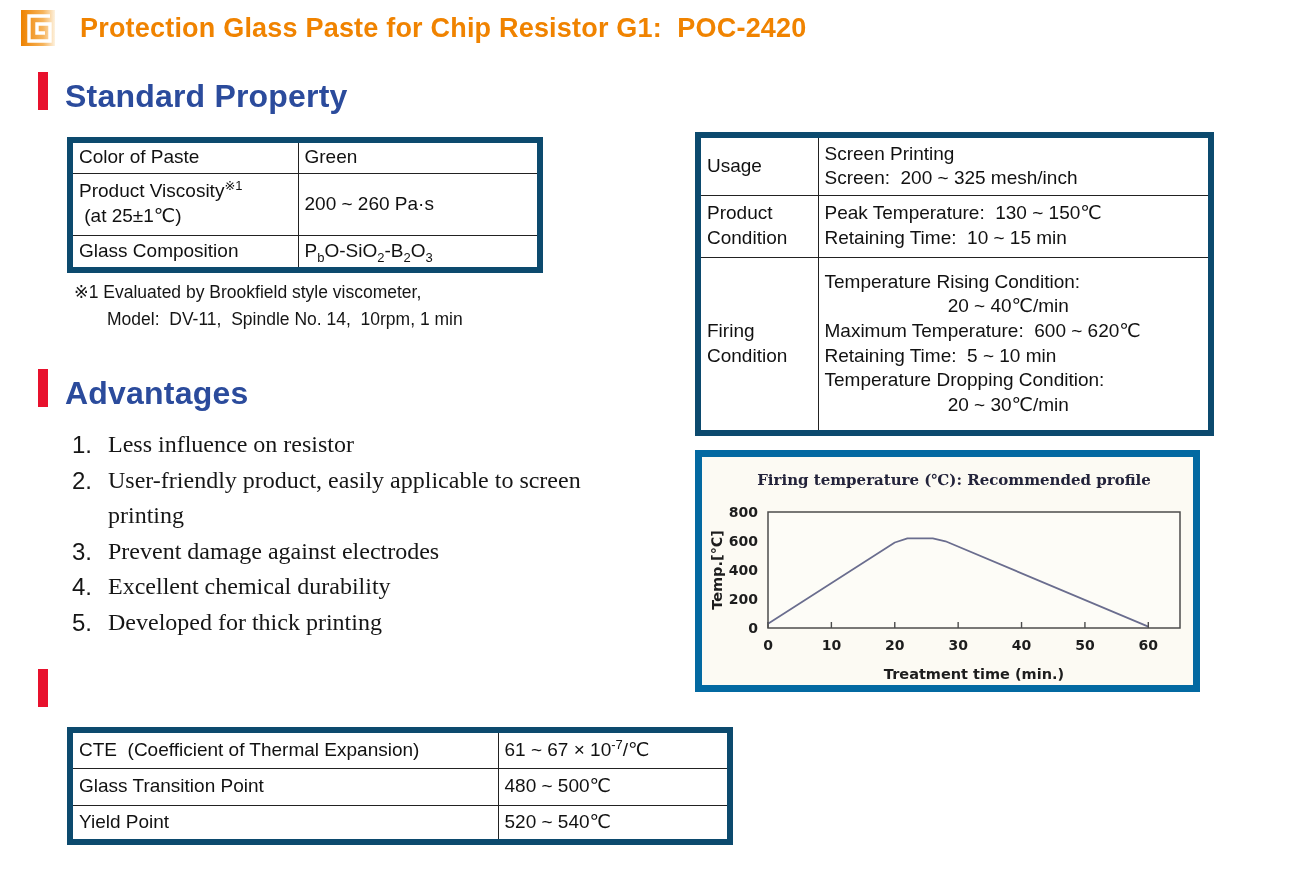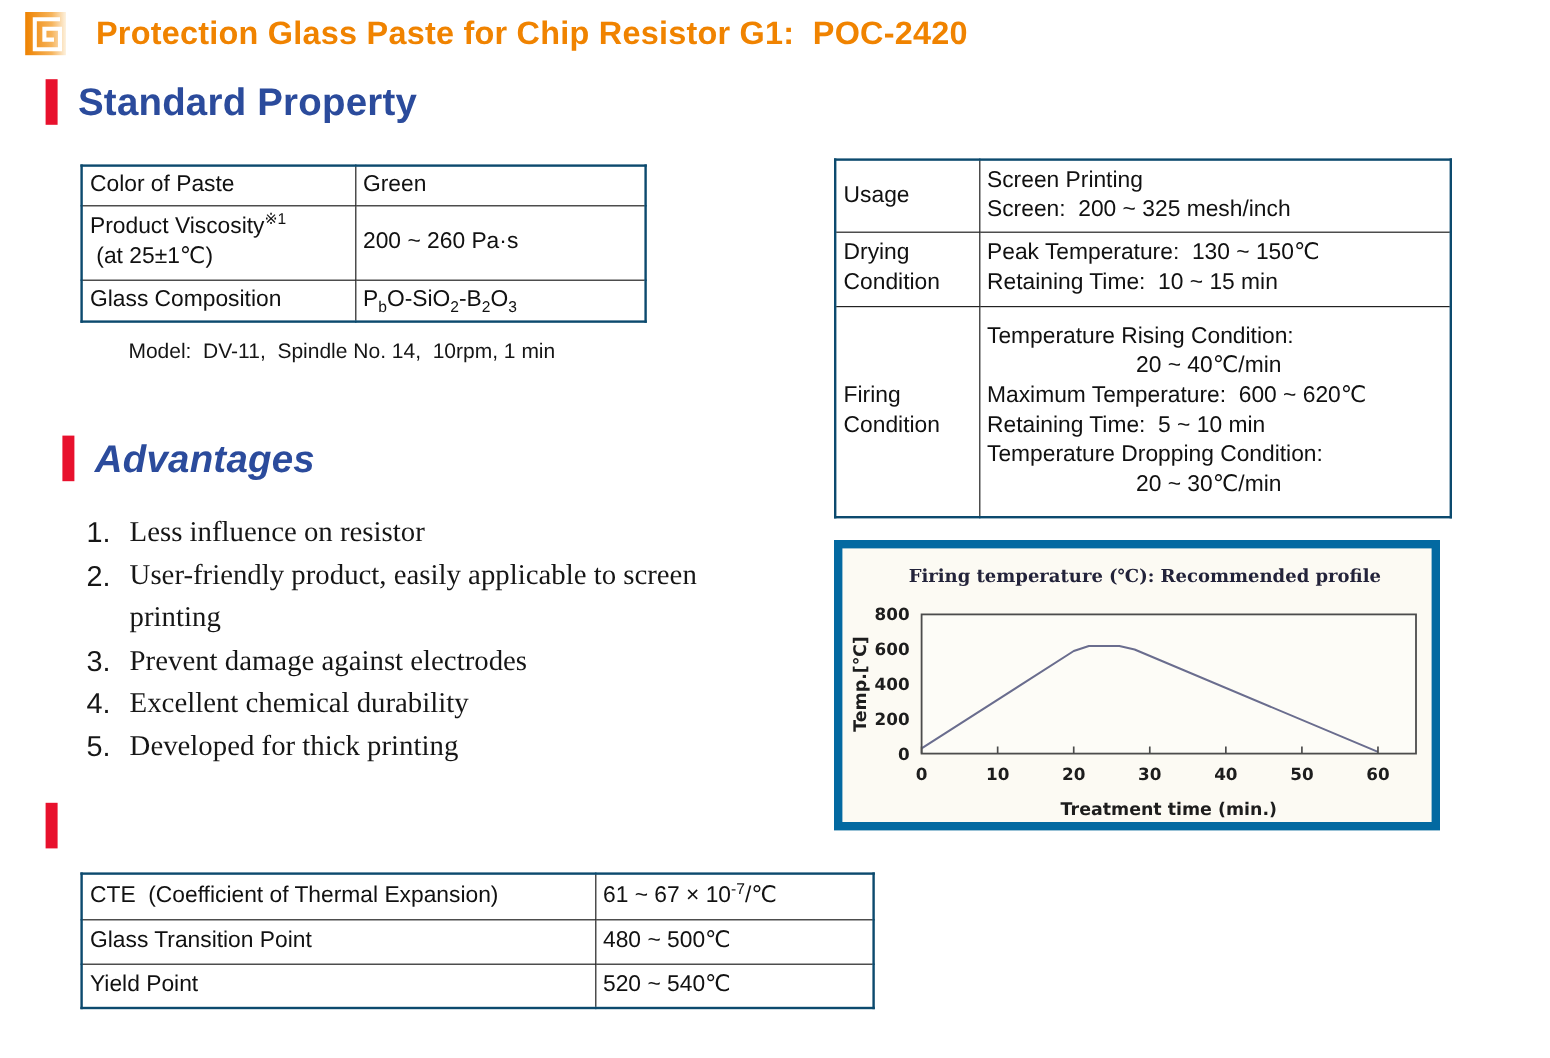--- a/index.html
+++ b/index.html
@@ -7,25 +7,25 @@
   .page{position:relative;width:1292px;height:882px;background:#fff;overflow:hidden;}
   [data-bind]{white-space:pre-wrap;}
 
   
   .doc-header{position:absolute;left:20px;top:8px;display:flex;align-items:center;gap:22px;}
   .page-title{font-size:27px;font-weight:bold;color:var(--orange,#F08300);letter-spacing:0.2px;}
 
   
   .sec-head{position:absolute;display:flex;align-items:center;gap:17px;}
   .sec-bar{width:10px;height:38px;background:var(--red,#E8112D);flex:none;}
-  .sec-title{font-size:32px;font-weight:bold;color:var(--blue,#2B4B9C);letter-spacing:0.2px;}
+  .sec-title{font-size:32px;font-weight:bold;color:var(--blue,#2B4B9C);letter-spacing:0.2px;margin-top:12px;}
 
   
   table.data-table{position:absolute;border-collapse:collapse;table-layout:fixed;background:#fff;}
-  table.data-table{border:2px solid #0c4a6e;}
+  table.data-table{border:6px solid #0c4a6e;}
   table.data-table td{border:1.6px solid #222;padding:1px 6px;font-size:19px;line-height:1.3;vertical-align:middle;overflow:hidden;}
   .cell-line{white-space:pre-wrap;}
   sup.mark{font-size:13px;vertical-align:super;line-height:0;}
   sub.chem{font-size:13px;vertical-align:sub;line-height:0;}
   sup.exp{font-size:13px;vertical-align:super;line-height:0;}
 
   
   .footnote{position:absolute;left:74px;top:279px;font-size:17.5px;line-height:27px;color:#151515;}
   .footnote .fn2{margin-left:33px;}
 
@@ -91,24 +91,25 @@
     <tr style="height:35px">
       <td><span data-bind="standard.rows.r3.label">Glass Composition</span></td>
       <td>
         <span><span data-bind="standard.rows.r3.f1">P</span><sub class="chem" data-bind="standard.rows.r3.f2">b</sub><span data-bind="standard.rows.r3.f3">O-SiO</span><sub class="chem" data-bind="standard.rows.r3.f4">2</sub><span data-bind="standard.rows.r3.f5">-B</span><sub class="chem" data-bind="standard.rows.r3.f6">2</sub><span data-bind="standard.rows.r3.f7">O</span><sub class="chem" data-bind="standard.rows.r3.f8">3</sub></span>
       </td>
     </tr>
   </tbody>
     </table>
 
   <div class="footnote">
+    <div class="fn1" data-bind="standard.footnote1">※1 Evaluated by Brookfield style viscometer,</div>
     <div class="fn2" data-bind="standard.footnote2">Model:  DV-11,  Spindle No. 14,  10rpm, 1 min</div>
   </div>
 
-  <div class="sec-head" style="left:52px;top:363px;font-style:italic;">
+  <div class="sec-head" style="left:38px;top:363px;">
     <div class="sec-bar"></div>
     <div class="sec-title" data-bind="advantages.heading">Advantages</div>
   </div>
 
   <div class="adv-list" id="adv-list">
       <div class="adv-item">
         <span class="adv-num">1.</span>
         <span class="adv-text">Less influence on resistor</span>
       </div>
       <div class="adv-item">
@@ -163,21 +164,21 @@
     <tbody>
         <tr style="height:60px">
       <td><span data-bind="recommended.rows.usage.label">Usage</span></td>
       <td>
         <div class="cell-line" data-bind="recommended.rows.usage.line1">Screen Printing</div>
         <div class="cell-line" data-bind="recommended.rows.usage.line2">Screen:  200 ~ 325 mesh/inch</div>
       </td>
     </tr>
     <tr style="height:62px">
       <td>
-        <div class="cell-line" data-bind="recommended.rows.drying.label1">Drying</div>
+        <div class="cell-line" data-bind="recommended.rows.drying.label1">Product</div>
         <div class="cell-line" data-bind="recommended.rows.drying.label2">Condition</div>
       </td>
       <td>
         <div class="cell-line" data-bind="recommended.rows.drying.line1">Peak Temperature:  130 ~ 150℃</div>
         <div class="cell-line" data-bind="recommended.rows.drying.line2">Retaining Time:  10 ~ 15 min</div>
       </td>
     </tr>
     <tr style="height:176px">
       <td>
         <div class="cell-line" data-bind="recommended.rows.firing.label1">Firing</div>

